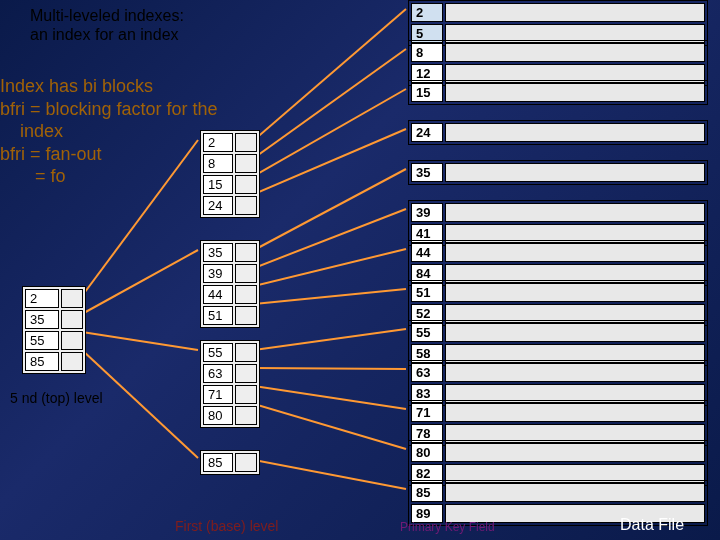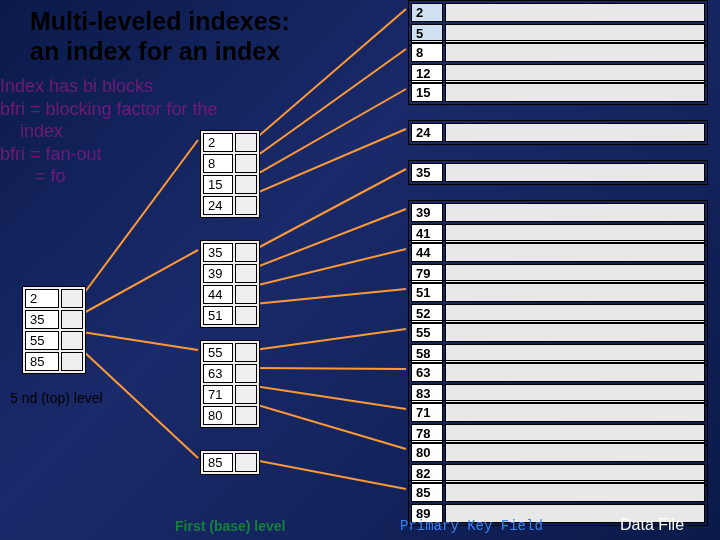--- a/index.html
+++ b/index.html
@@ -9,59 +9,56 @@
     background: linear-gradient(135deg, #0a1a4a 0%, #1a2a6a 40%, #0a1a4a 100%);
     font-family: Arial, sans-serif;
     position: relative;
     overflow: hidden;
   }
   .title {
     position: absolute;
     top: 6px;
     left: 30px;
     color: #000;
-    font-size: 25px;
+    font-size: 16px;
     line-height: 1.2;
     z-index: 10;
-    font-weight: bold;
   }
   .bodytext {
     position: absolute;
     top: 75px;
     left: 0px;
-    color: #701a75;
+    color: #a16207;
     font-size: 18px;
     line-height: 1.25;
     z-index: 10;
   }
   .lbl2 {
     position: absolute;
     top: 390px;
     left: 10px;
     color: #000;
     font-size: 14px;
     z-index: 10;
   }
   .lbl1 {
     position: absolute;
     bottom: 6px;
     left: 175px;
-    color: #15803d;
+    color: #7f1d1d;
     font-size: 14px;
     z-index: 10;
-    font-weight: bold;
   }
   .lblpk {
     position: absolute;
     bottom: 6px;
     left: 400px;
-    color: #3b82f6;
-    font-size: 14px;
-    z-index: 10;
-    font-family: Liberation Mono, monospace;
+    color: #701a75;
+    font-size: 12px;
+    z-index: 10;
   }
   .lbldf {
     position: absolute;
     bottom: 6px;
     left: 620px;
     color: #fff;
     font-size: 16px;
     z-index: 10;
     text-align: right;
   }
@@ -273,21 +270,21 @@
       </tr>
 </tbody>
   </table>
 <table class="dfblock" style="top:240px; left:408px;">
   <tbody>
       <tr>
         <td class="k">44</td>
         <td class="v"></td>
       </tr>
   <tr>
-        <td class="k">79</td>
+        <td class="k">84</td>
         <td class="v"></td>
       </tr>
 </tbody>
   </table>
 <table class="dfblock" style="top:280px; left:408px;">
   <tbody>
       <tr>
         <td class="k">51</td>
         <td class="v"></td>
       </tr>

